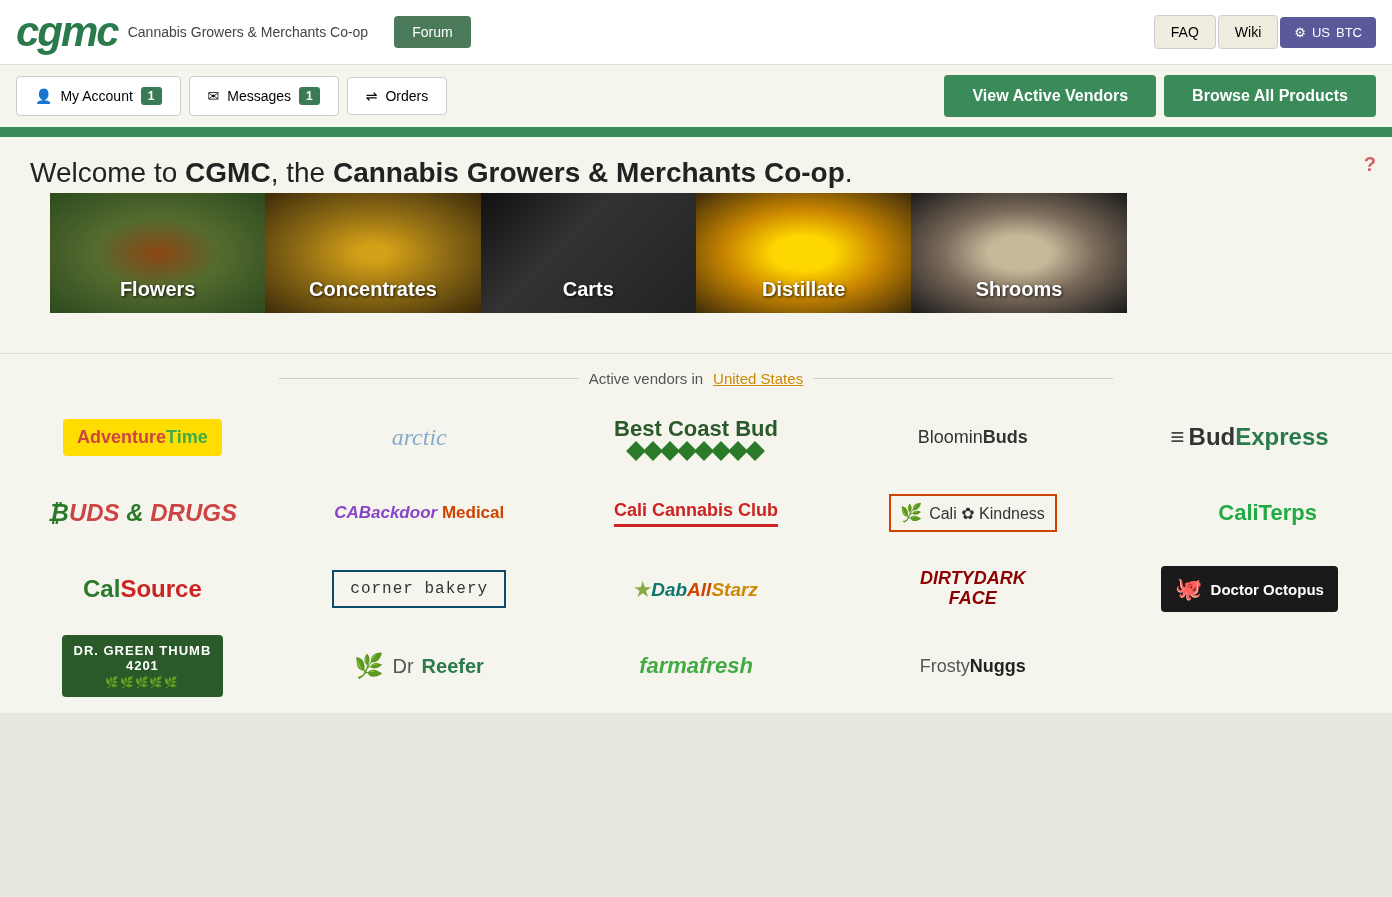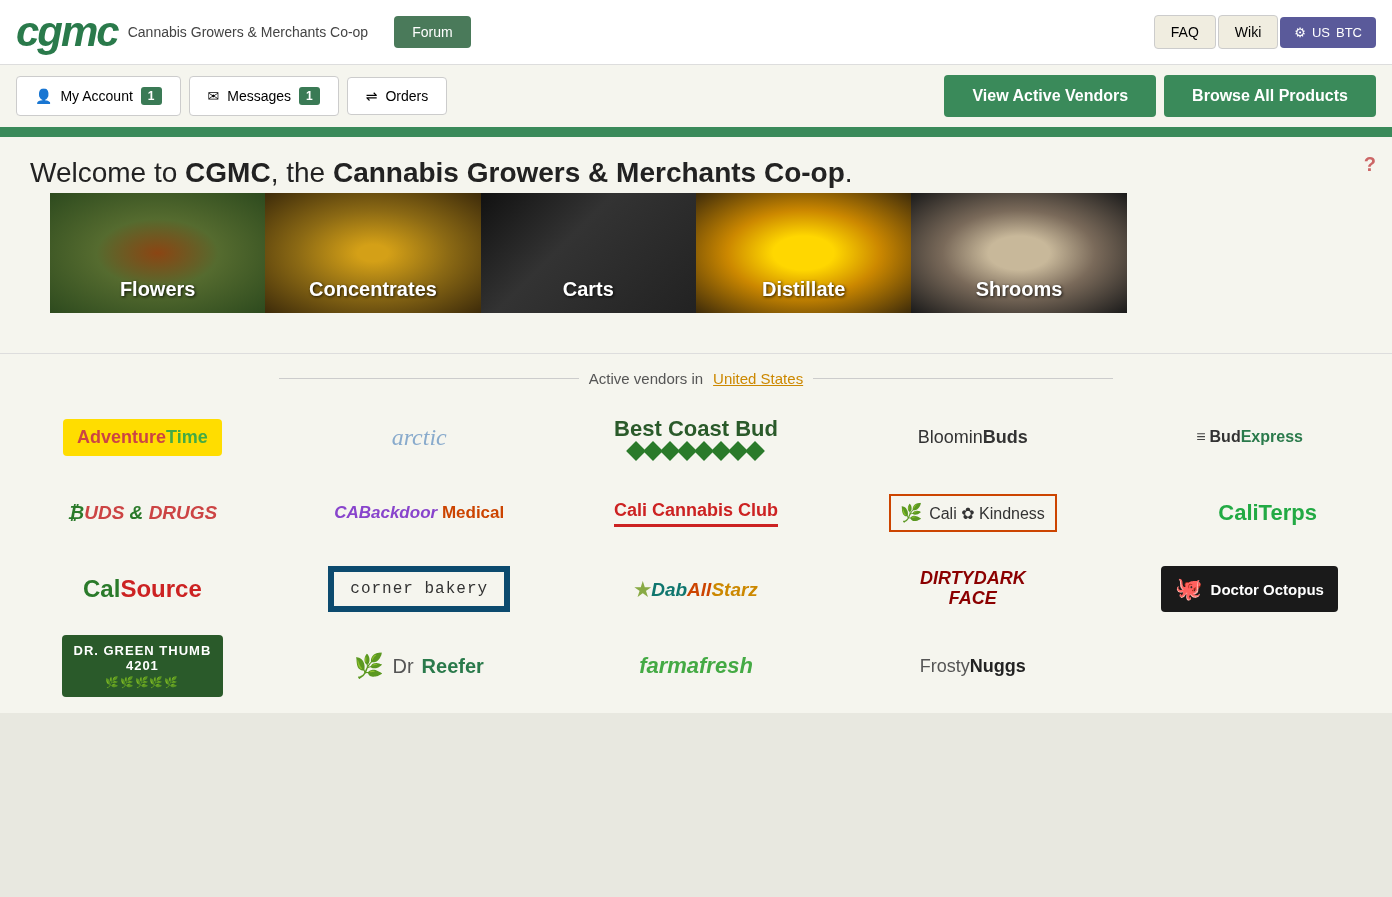--- a/index.html
+++ b/index.html
@@ -266,28 +266,28 @@
     }
 
     .vendor-bloomin-buds {
       font-size: 18px;
       color: #333;
     }
     .vendor-bloomin-buds .bb-bloomin { font-weight: normal; }
     .vendor-bloomin-buds .bb-buds { font-weight: bold; }
 
     .vendor-bud-express {
-      font-size: 16px;
+      font-size: 24px;
     }
     .vendor-bud-express .be-lines { color: #444; margin-right: 4px; }
     .vendor-bud-express .be-bud { color: #333; font-weight: bold; }
     .vendor-bud-express .be-express { color: #2a7a4b; font-weight: bold; }
 
     .vendor-buds-drugs {
-      font-size: 19px;
+      font-size: 24px;
       font-weight: 900;
       font-style: italic;
     }
     .vendor-buds-drugs .bd-b { color: #2a7a2a; }
     .vendor-buds-drugs .bd-uds { color: #cc4444; }
     .vendor-buds-drugs .bd-amp { color: #2a7a2a; }
     .vendor-buds-drugs .bd-drugs { color: #cc4444; }
 
     .vendor-ca-backdoor {
       font-size: 17px;
@@ -347,21 +347,21 @@
       color: #fff;
       padding: 6px 10px;
     }
     .vendor-chip-chipperson .chp-chipperson {
       background: #f4a0a0;
       color: #fff;
       padding: 6px 10px;
     }
 
     .vendor-corner-bakery {
-      border: 6px solid #0c4a6e;
+      border: 2px solid #0c4a6e;
       padding: 8px 16px;
       font-size: 16px;
       font-family: 'Courier New', monospace;
       color: #333;
       letter-spacing: 1px;
     }
 
     .vendor-dab-all-starz {
       font-size: 19px;
       font-weight: 900;

